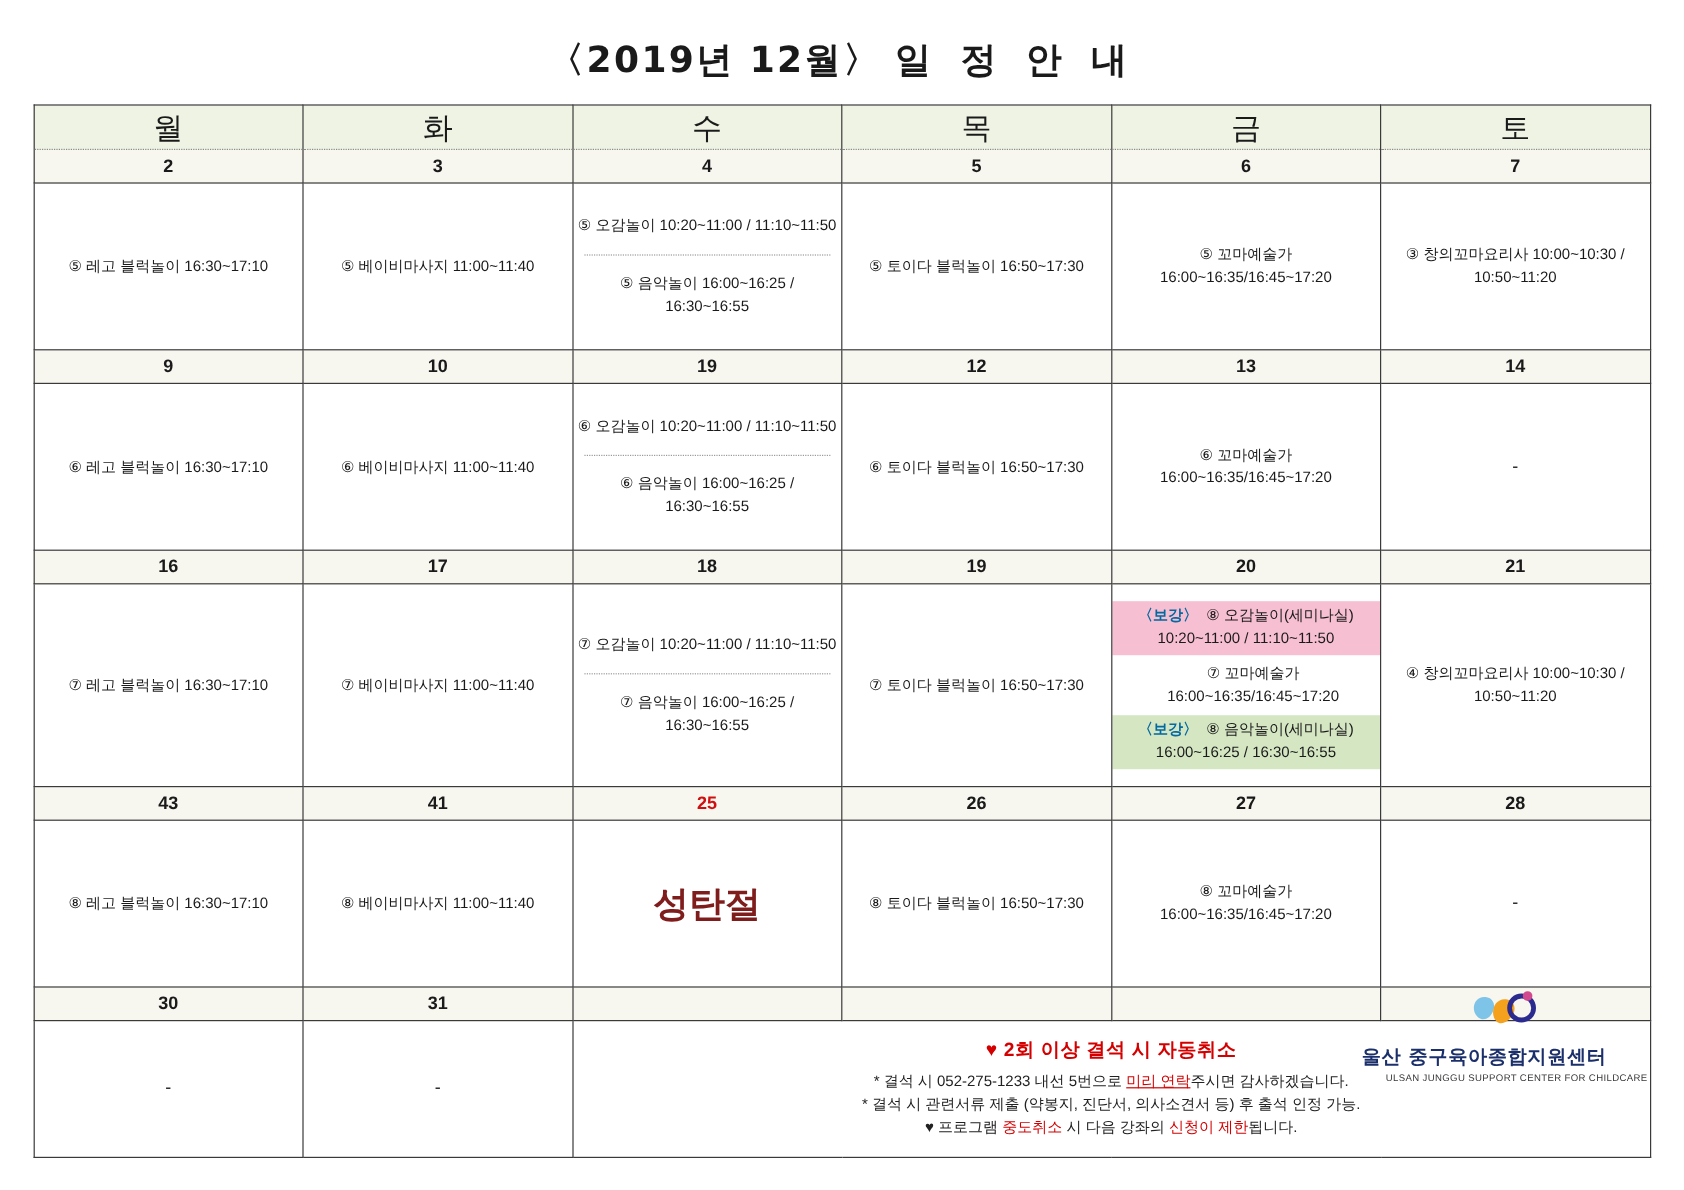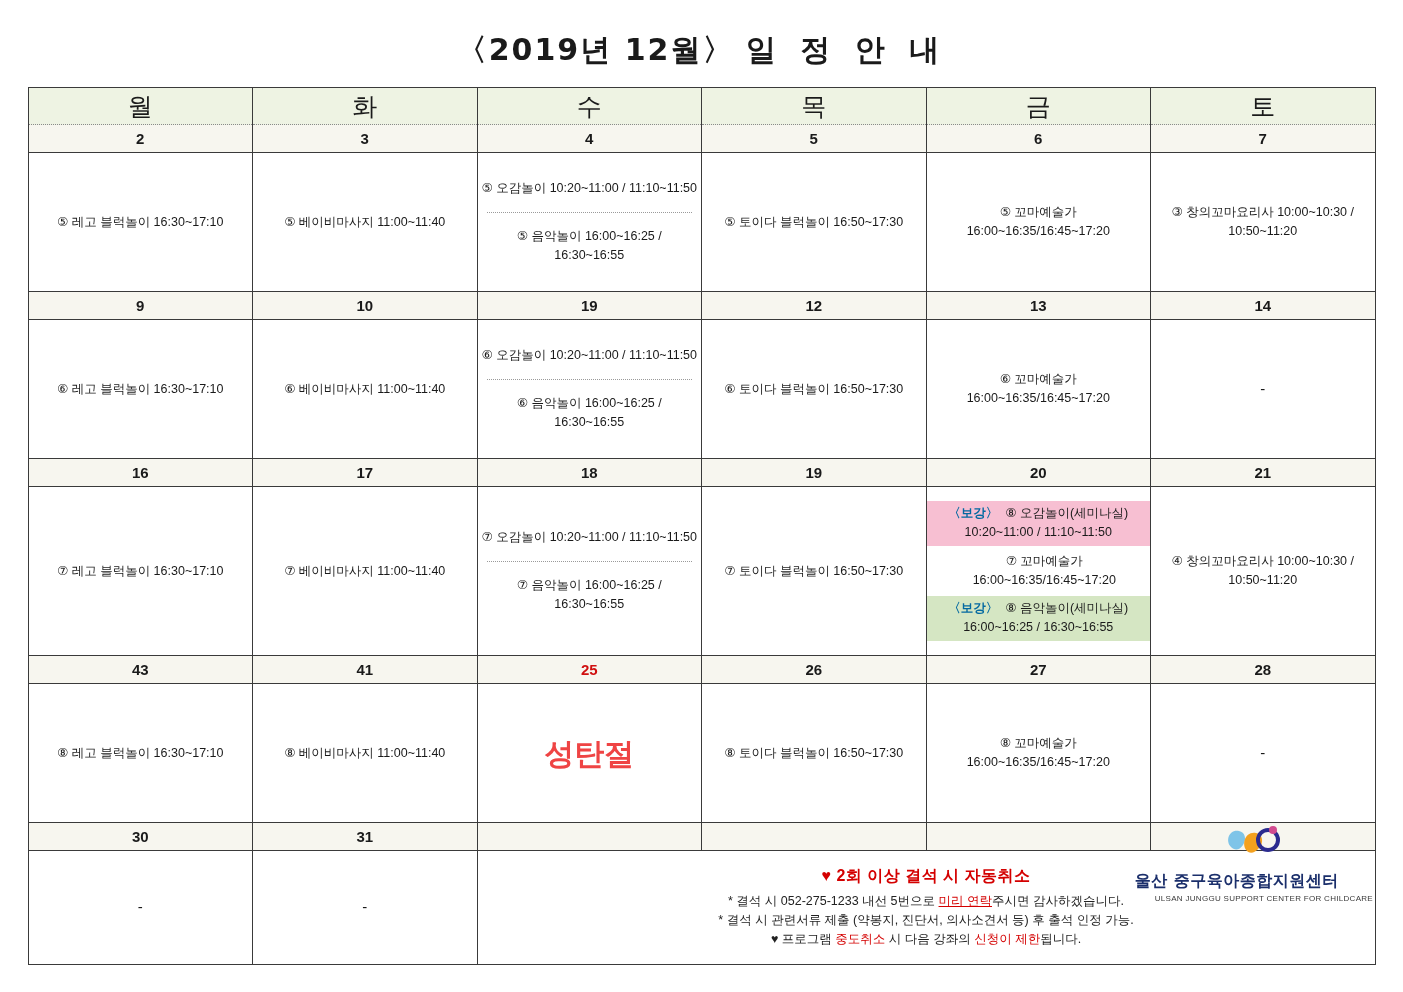--- a/index.html
+++ b/index.html
@@ -100,21 +100,21 @@
   }
   .box.pink { background: #f7bfd2; }
   .box.green { background: #d5e6c3; }
   .box .tag { color: #0369a1; font-weight: bold; }
 
   .plain-line { display: block; padding: 6px 0 7px 12px; }
 
   .dash { font-size: 15px; }
 
   .xmas {
-    color: #ef4444;
+    color: #7f1d1d;
     font-size: 30px;
     font-weight: bold;
     font-family: "DejaVu Sans", sans-serif;
   }
 
   .noticecell {
     text-align: center;
     padding: 10px 4px 12px 4px !important;
     font-size: 13px;
     line-height: 1.85;

